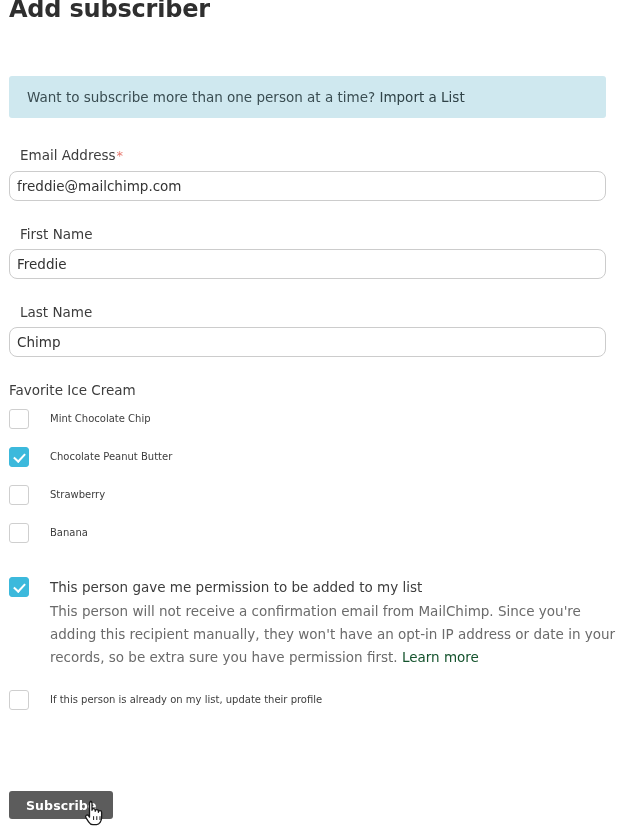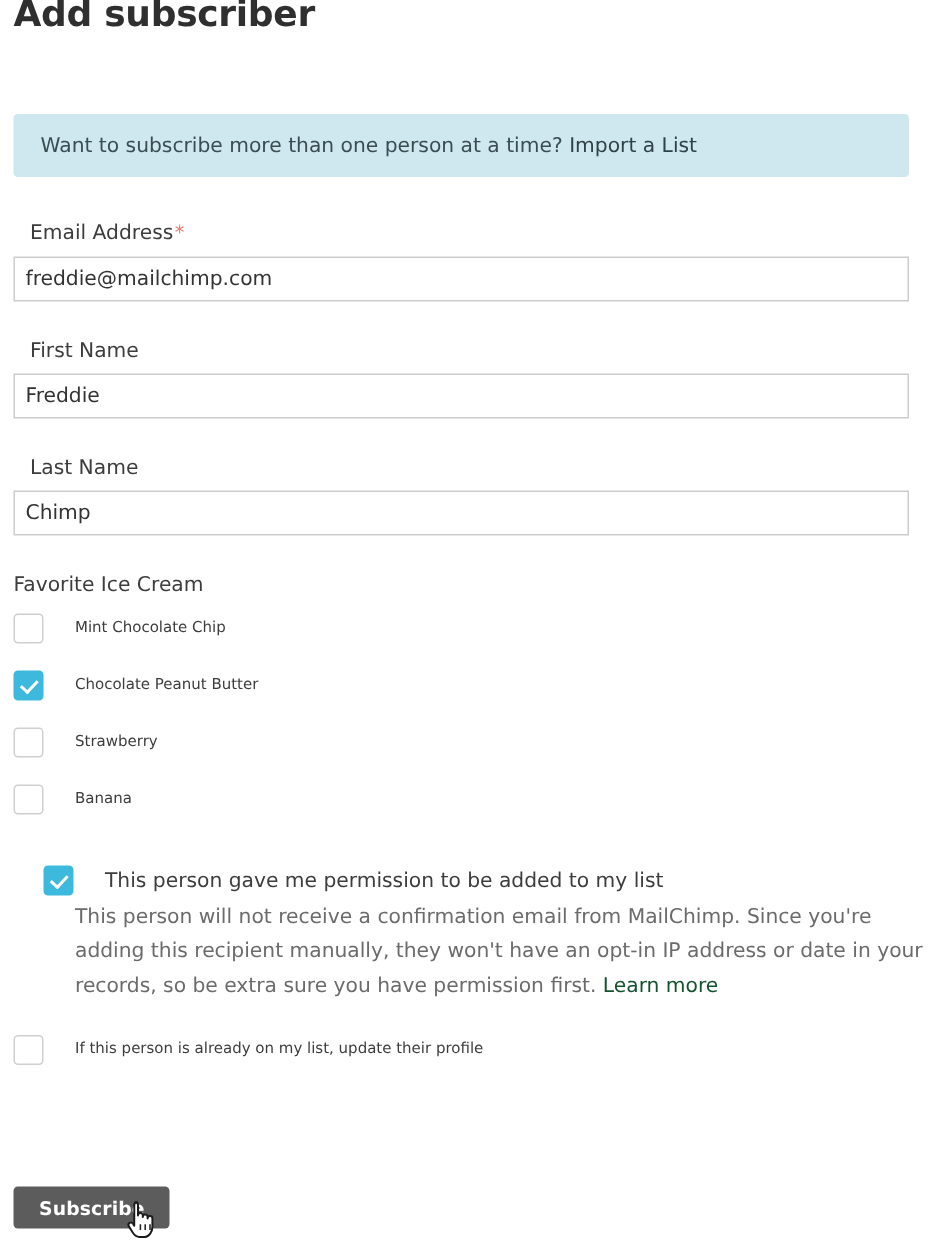--- a/index.html
+++ b/index.html
@@ -79,21 +79,21 @@
     color: #e8796f;
     font-size: 13px;
     margin-left: 1px;
   }
   .text-input {
     box-sizing: border-box;
     display: block;
     width: 597px;
     height: 30px;
     border: 1px solid #cccccc;
-    border-radius: 0;
+    border-radius: 8px;
     background: #ffffff;
     font-family: "DejaVu Sans", "Liberation Sans", sans-serif;
     font-size: 13.5px;
     color: #333333;
     padding: 12px 7px;
     outline: none;
   }
   .field-gap { height: 24px; }
 
   
@@ -145,21 +145,20 @@
     cursor: pointer;
   }
 
   
   .permission-block {
     margin-top: 16px;
   }
   .permission-head {
     display: flex;
     align-items: flex-start;
-    margin-left: 20px;
   }
   .permission-label {
     font-size: 13.5px;
     color: #3d3d3d;
     line-height: 20px;
     margin-left: 21px;
   }
   .permission-desc {
     margin: 3px 0 0 41px;
     width: 570px;

